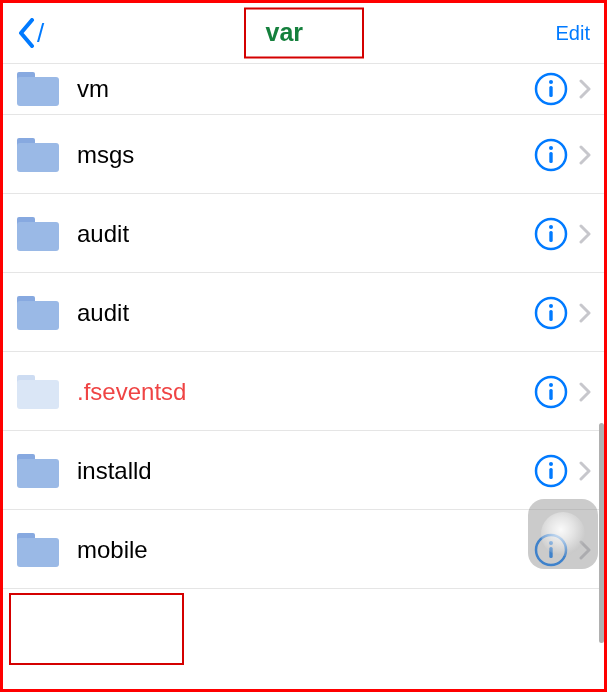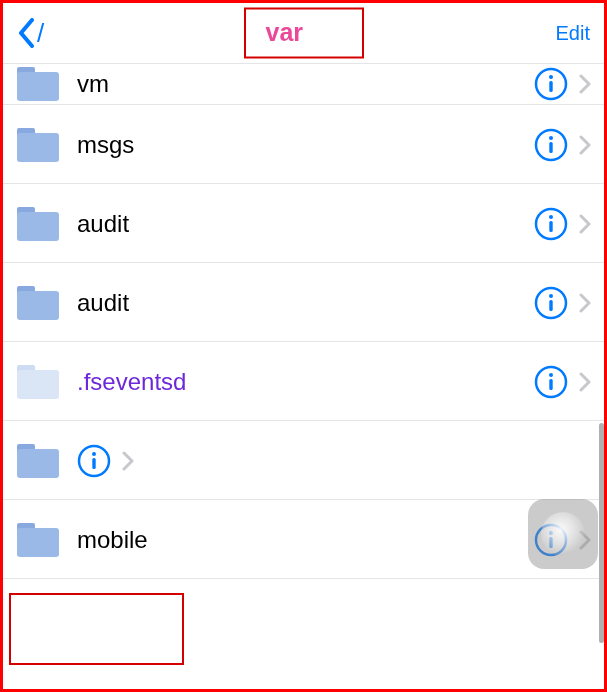--- a/index.html
+++ b/index.html
@@ -44,21 +44,21 @@
     transform: translate(-50%, -50%);
   }
   .title-box {
     border: 2px solid #d40000;
     padding: 8px 30px 10px 20px;
     min-width: 120px;
   }
   .title-text {
     font-size: 25px;
     font-weight: 600;
-    color: #ec4899;
+    color: #15803d;
   }
   .edit-btn {
     font-size: 20px;
     color: #007aff;
     cursor: pointer;
   }
   .list {
     position: relative;
   }
   .row {
@@ -74,21 +74,21 @@
   .row::after {
     content: "";
     position: absolute;
     left: 0;
     right: 0;
     bottom: 0;
     height: 1px;
     background: #e5e5e5;
   }
   .row.first {
-    height: 42px;
+    height: 52px;
   }
   .row.first::before {
     content: "";
     position: absolute;
     left: 0; right: 0; top: 0;
     height: 1px;
     background: #e5e5e5;
   }
   .folder-icon {
     width: 42px;
@@ -114,21 +114,21 @@
   .folder-hidden .tab { background: #cddcf2; }
   .folder-hidden .body { background: #dae6f6; }
   .row-label {
     font-size: 24px;
     color: #000;
     flex: 1;
     white-space: nowrap;
     overflow: hidden;
     text-overflow: ellipsis;
   }
-  .row-label.hidden-name { color: #6d28d9; }
+  .row-label.hidden-name { color: #ef4444; }
   .info-btn {
     width: 34px;
     height: 34px;
     flex-shrink: 0;
     margin-right: 8px;
     cursor: pointer;
   }
   .info-btn svg { display: block; }
   .disclosure {
     flex-shrink: 0;
@@ -289,20 +289,21 @@
           <svg width="12" height="20" viewBox="0 0 12 20">
             <path d="M2 2 L10 10 L2 18" stroke="#c7c7cc" stroke-width="3" fill="none" stroke-linecap="round" stroke-linejoin="round"></path>
           </svg>
         </div>
       </div>
       <div class="row">
         <div class="folder-icon folder-normal">
           <div class="tab"></div>
           <div class="body"></div>
         </div>
+        <div class="row-label">installd</div>
         <div class="info-btn">
           <svg width="34" height="34" viewBox="0 0 34 34">
             <circle cx="17" cy="17" r="15" stroke="#007aff" stroke-width="2.5" fill="none"></circle>
             <circle cx="17" cy="10" r="2" fill="#007aff"></circle>
             <rect x="15.3" y="14" width="3.4" height="11" rx="1.5" fill="#007aff"></rect>
           </svg>
         </div>
         <div class="disclosure">
           <svg width="12" height="20" viewBox="0 0 12 20">
             <path d="M2 2 L10 10 L2 18" stroke="#c7c7cc" stroke-width="3" fill="none" stroke-linecap="round" stroke-linejoin="round"></path>

